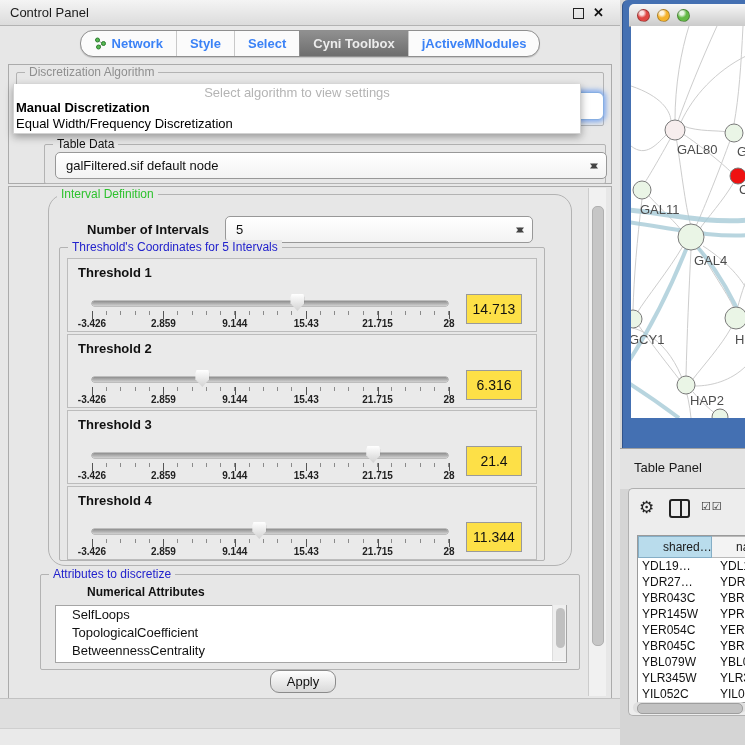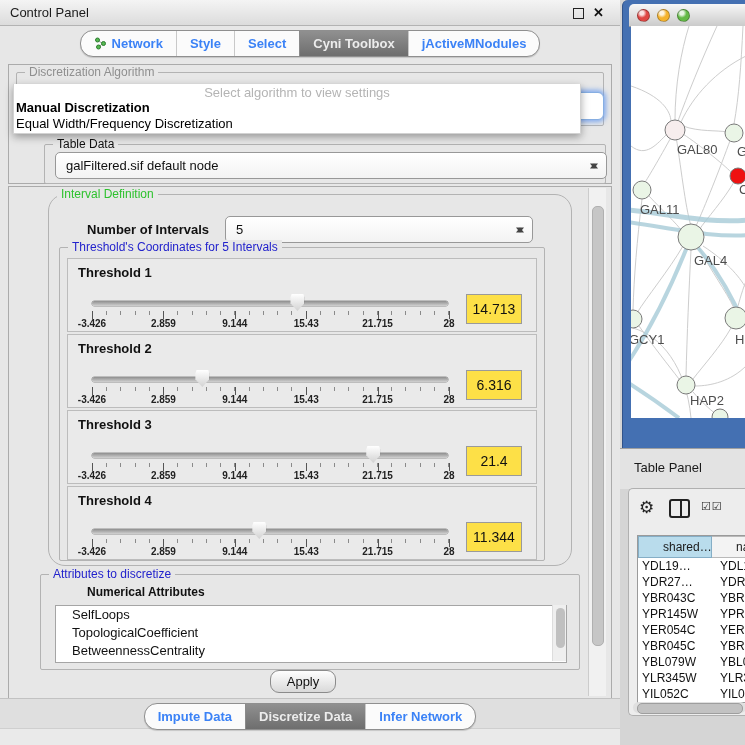--- a/index.html
+++ b/index.html
@@ -303,33 +303,20 @@
   </div>
 
   <div class="vscroll">
     <span class="vthumb"></span>
   </div>
 
   <div class="apply">Apply</div>
 
   <div class="bottom-strip"></div>
   <div class="bottom-strip2"></div>
-  <div class="bottabs">
-    <div class="seg">
-        <div class="seg-item">
-          <span>Impute Data</span>
-        </div>
-        <div class="seg-item selected">
-          <span>Discretize Data</span>
-        </div>
-        <div class="seg-item">
-          <span>Infer Network</span>
-        </div>
-      </div>
-  </div>
 </div>
 
 <div class="right-bg"></div>
 
 <div class="net-win">
   <div class="net-title">
     <span class="light" style="background: radial-gradient(circle at 35% 28%, rgba(255, 255, 255, 0.85) 0px, rgba(255, 255, 255, 0.85) 18%, rgba(255, 255, 255, 0) 45%), rgb(223, 71, 68);"></span>
     <span class="light" style="background: radial-gradient(circle at 35% 28%, rgba(255, 255, 255, 0.85) 0px, rgba(255, 255, 255, 0.85) 18%, rgba(255, 255, 255, 0) 45%), rgb(245, 179, 45);"></span>
     <span class="light" style="background: radial-gradient(circle at 35% 28%, rgba(255, 255, 255, 0.85) 0px, rgba(255, 255, 255, 0.85) 18%, rgba(255, 255, 255, 0) 45%), rgb(100, 186, 70);"></span>
   </div>

